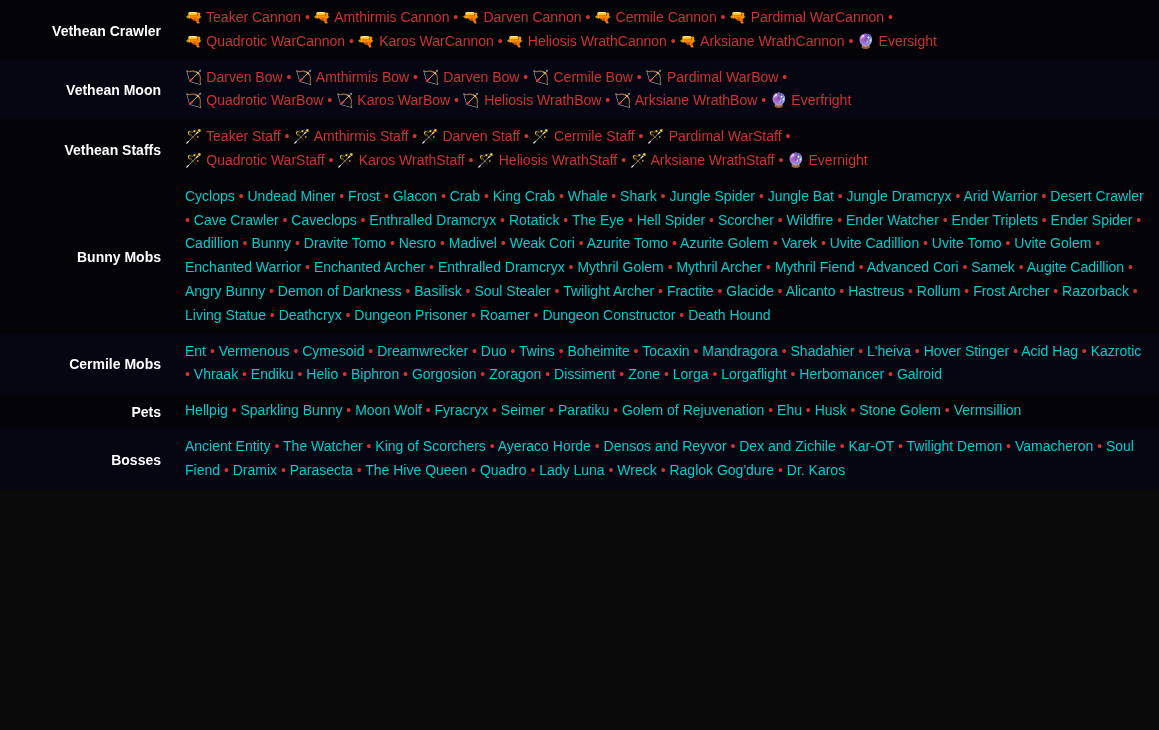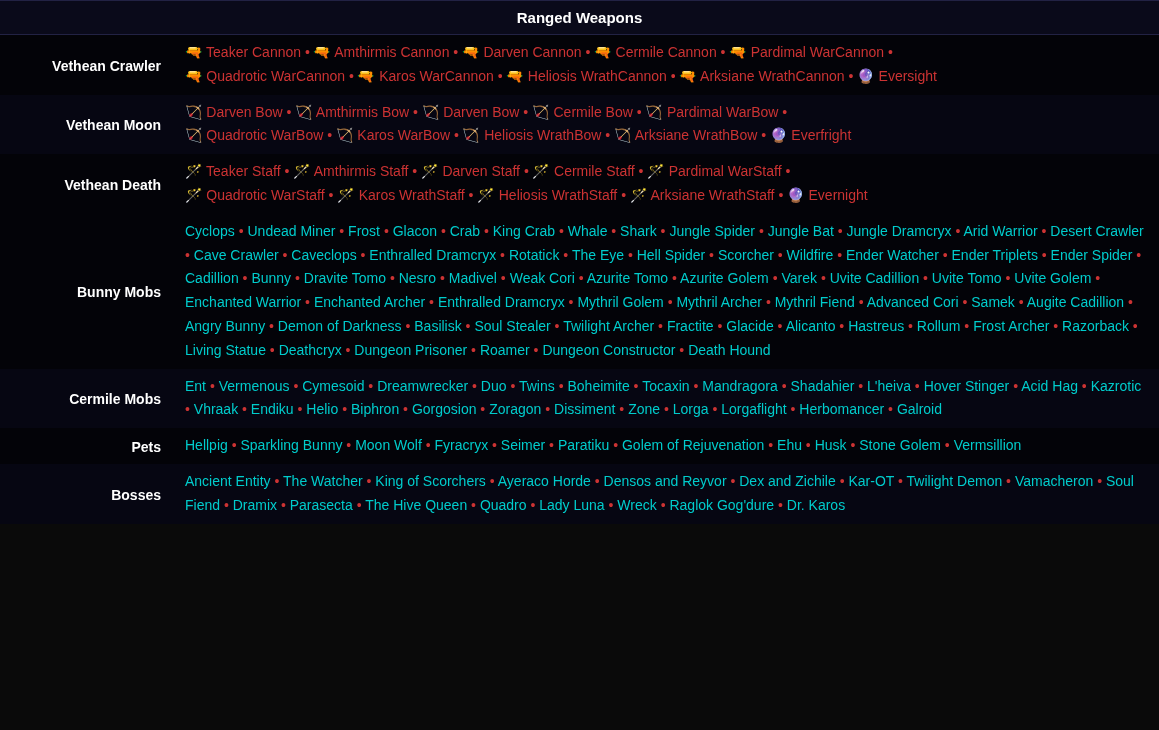--- a/index.html
+++ b/index.html
@@ -66,35 +66,32 @@
     }
     .weapon-icon {
       display: inline;
       font-size: 14px;
     }
   </style>
 </head>
 <body>
 
 <div>
-  <div class="section-header">
-    <span>Ranged Weapons</span>
-  </div>
   <table>
     <tbody id="ranged-weapons-body">
         <tr class="row-bg">
           <td class="row-label">Vethean Crawler</td>
           <td class="row-content"><span class="weapon-icon">🔫</span> <span class="item-link">Teaker Cannon</span> • <span class="weapon-icon">🔫</span> <span class="item-link">Amthirmis Cannon</span> • <span class="weapon-icon">🔫</span> <span class="item-link">Darven Cannon</span> • <span class="weapon-icon">🔫</span> <span class="item-link">Cermile Cannon</span> • <span class="weapon-icon">🔫</span> <span class="item-link">Pardimal WarCannon</span> • <br><span class="weapon-icon">🔫</span> <span class="item-link">Quadrotic WarCannon</span> • <span class="weapon-icon">🔫</span> <span class="item-link">Karos WarCannon</span> • <span class="weapon-icon">🔫</span> <span class="item-link">Heliosis WrathCannon</span> • <span class="weapon-icon">🔫</span> <span class="item-link">Arksiane WrathCannon</span> • <span class="weapon-icon">🔮</span> <span class="item-link">Eversight</span></td>
         </tr>
         <tr class="row-bg-alt">
           <td class="row-label">Vethean Moon</td>
           <td class="row-content"><span class="weapon-icon">🏹</span> <span class="item-link">Darven Bow</span> • <span class="weapon-icon">🏹</span> <span class="item-link">Amthirmis Bow</span> • <span class="weapon-icon">🏹</span> <span class="item-link">Darven Bow</span> • <span class="weapon-icon">🏹</span> <span class="item-link">Cermile Bow</span> • <span class="weapon-icon">🏹</span> <span class="item-link">Pardimal WarBow</span> • <br><span class="weapon-icon">🏹</span> <span class="item-link">Quadrotic WarBow</span> • <span class="weapon-icon">🏹</span> <span class="item-link">Karos WarBow</span> • <span class="weapon-icon">🏹</span> <span class="item-link">Heliosis WrathBow</span> • <span class="weapon-icon">🏹</span> <span class="item-link">Arksiane WrathBow</span> • <span class="weapon-icon">🔮</span> <span class="item-link">Everfright</span></td>
         </tr>
         <tr class="row-bg">
-          <td class="row-label">Vethean Death</td>
+          <td class="row-label">Vethean Staffs</td>
           <td class="row-content"><span class="weapon-icon">🪄</span> <span class="item-link">Teaker Staff</span> • <span class="weapon-icon">🪄</span> <span class="item-link">Amthirmis Staff</span> • <span class="weapon-icon">🪄</span> <span class="item-link">Darven Staff</span> • <span class="weapon-icon">🪄</span> <span class="item-link">Cermile Staff</span> • <span class="weapon-icon">🪄</span> <span class="item-link">Pardimal WarStaff</span> • <br><span class="weapon-icon">🪄</span> <span class="item-link">Quadrotic WarStaff</span> • <span class="weapon-icon">🪄</span> <span class="item-link">Karos WrathStaff</span> • <span class="weapon-icon">🪄</span> <span class="item-link">Heliosis WrathStaff</span> • <span class="weapon-icon">🪄</span> <span class="item-link">Arksiane WrathStaff</span> • <span class="weapon-icon">🔮</span> <span class="item-link">Evernight</span></td>
         </tr>
       </tbody>
   </table>
 </div>
 
 <div>
   <table>
     <tbody id="mobs-body">
         <tr class="row-bg">

